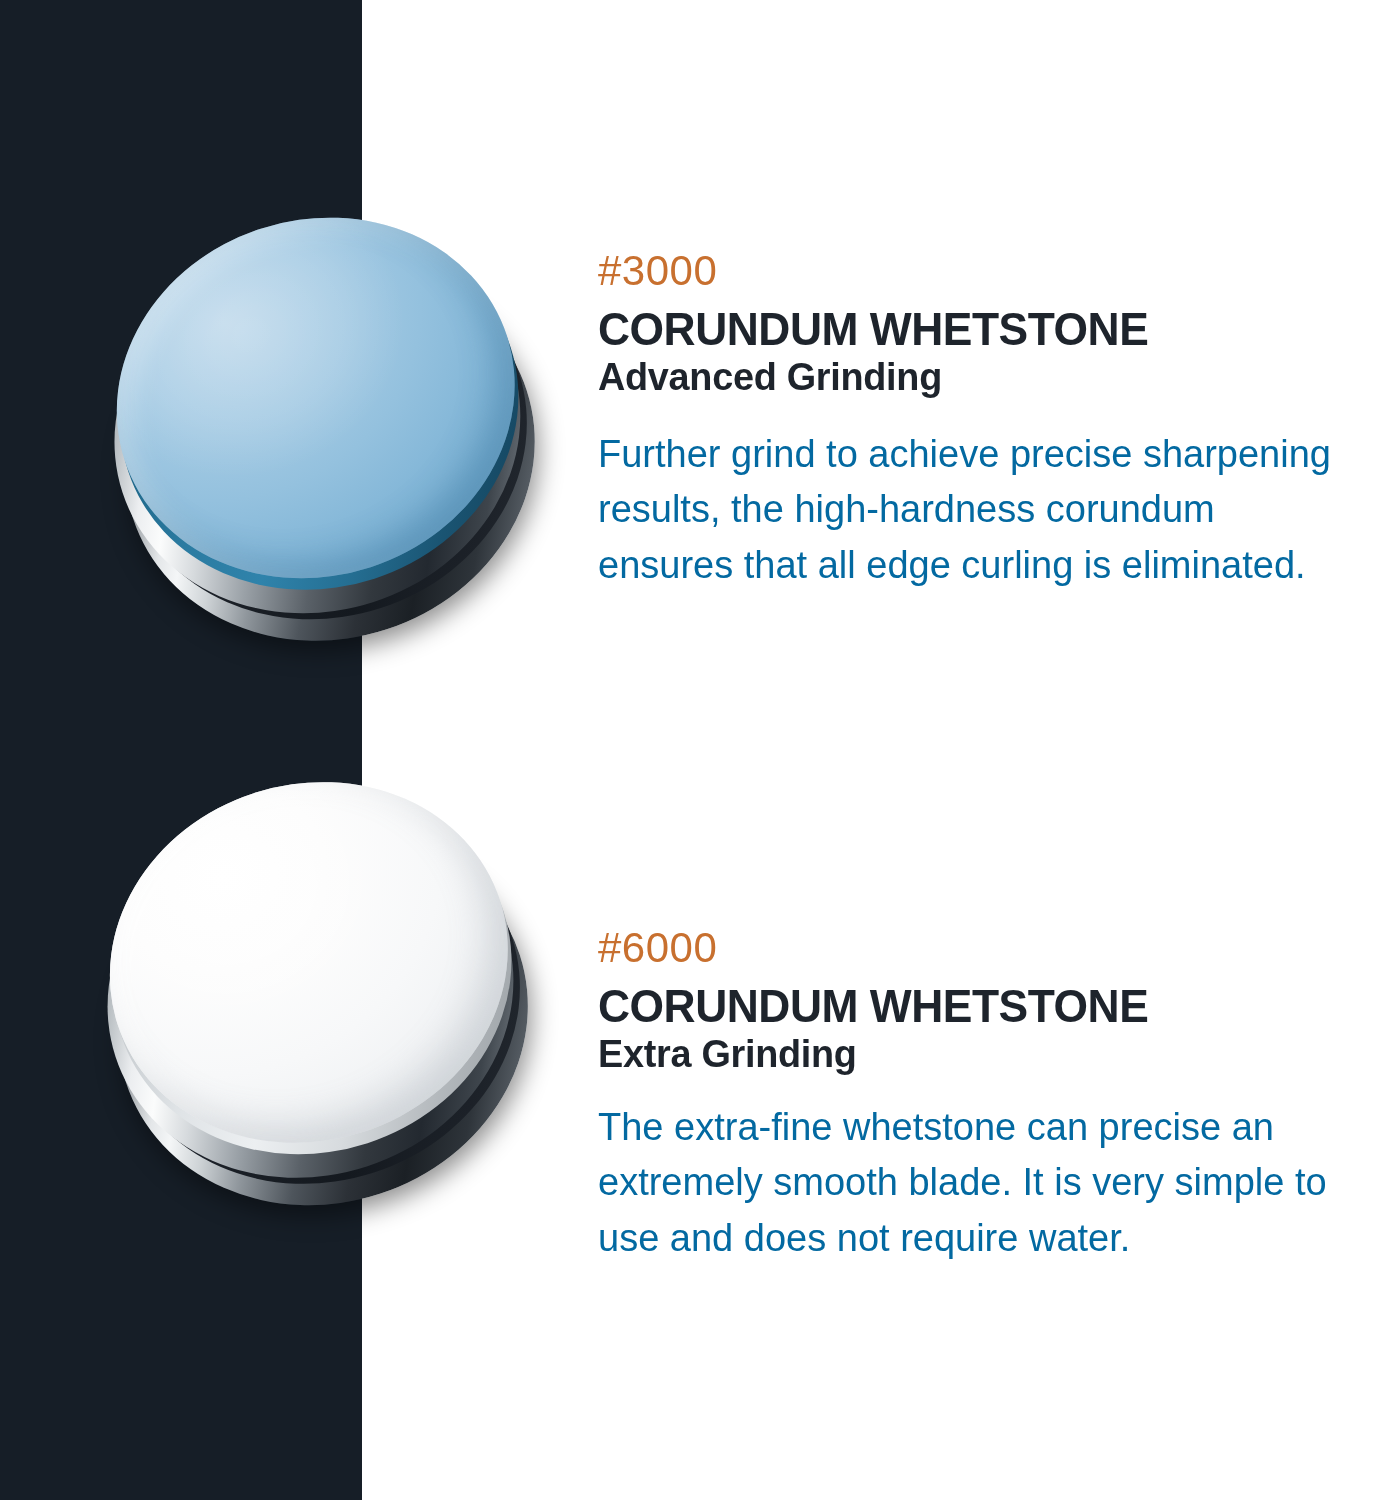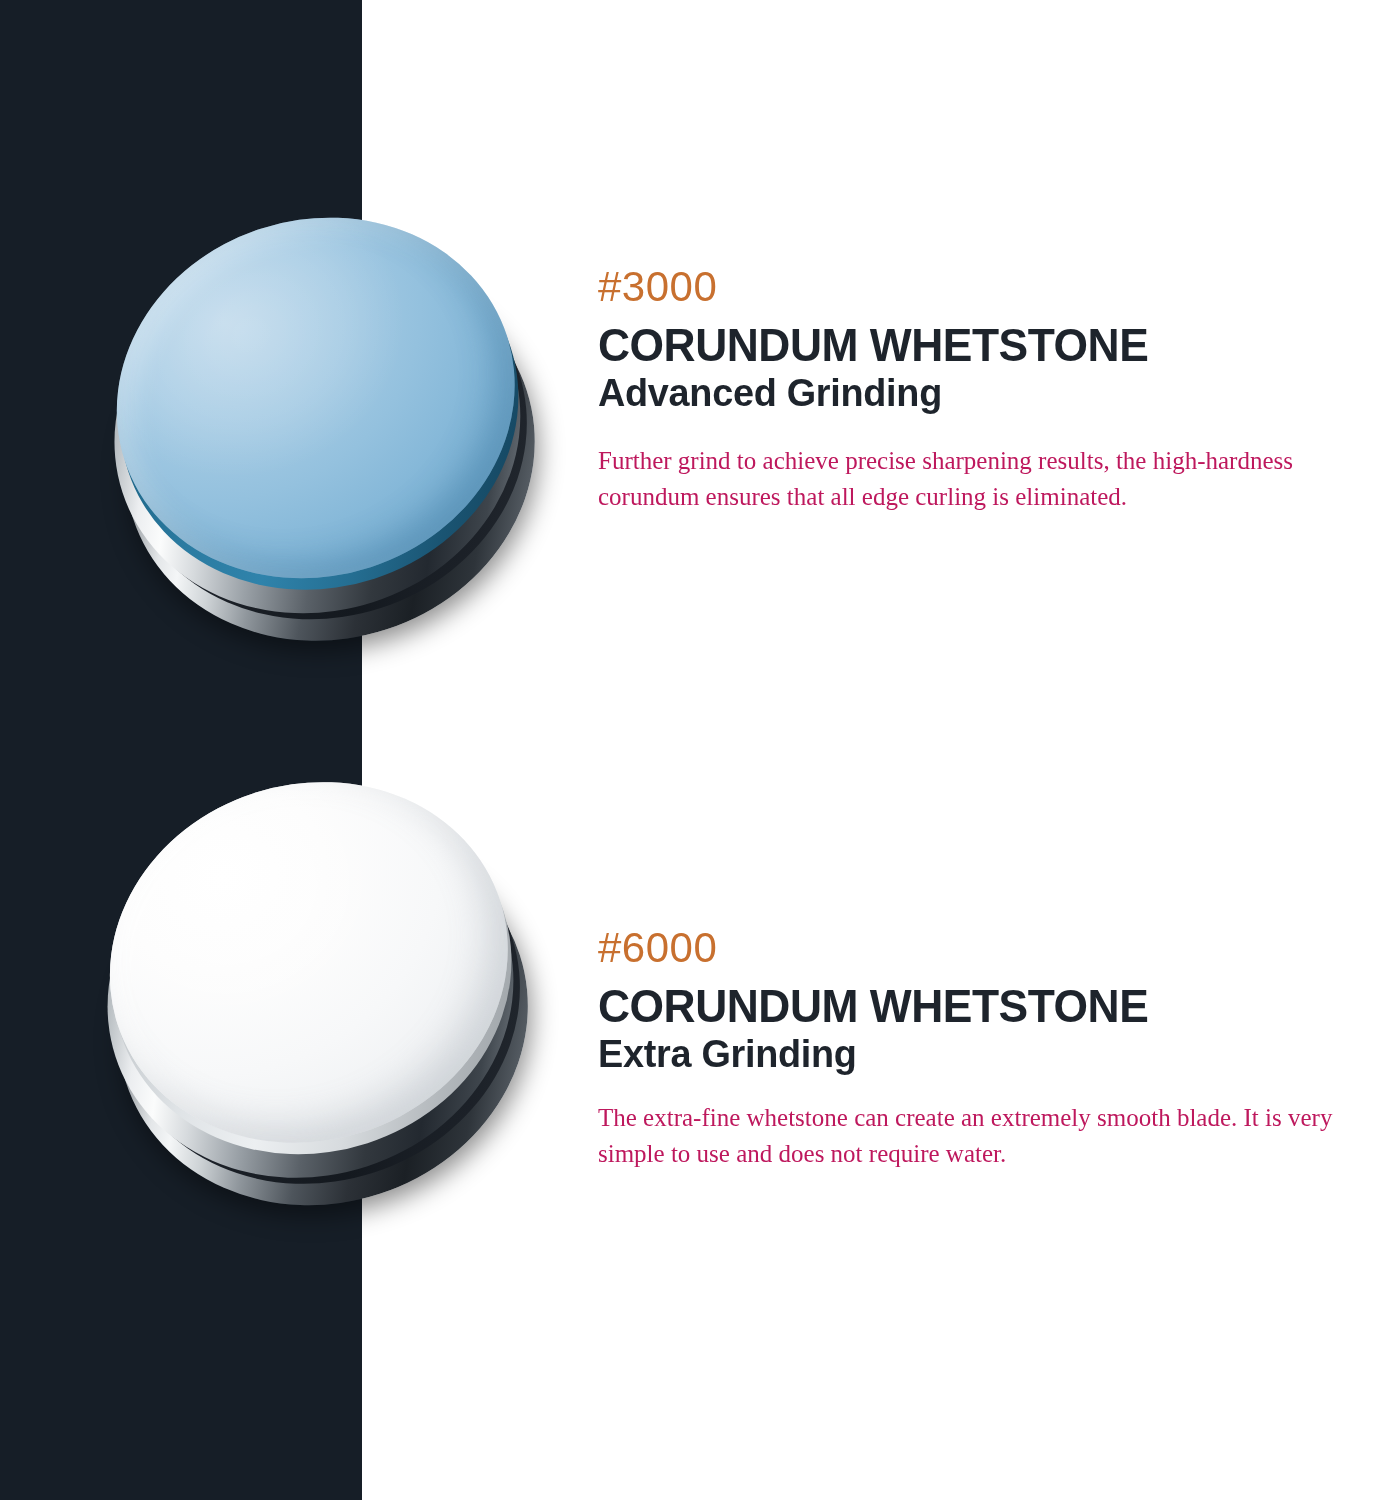--- a/index.html
+++ b/index.html
@@ -210,21 +210,21 @@
         rgba(255,255,255,0.18) 48%,
         rgba(255,255,255,0.00) 72%);
   }
 
   
   .text-block {
     position: absolute;
     left: 598px;
     width: 782px;
   }
-  .text-block.first  { top: 266px; }
+  .text-block.first  { top: 250px; }
   .text-block.second { top: 927px; }
 
   .grit {
     font-size: 42px;
     line-height: 1.0;
     font-weight: 400;
     letter-spacing: 0.5px;
     color: #c8702f;
     margin: 0 0 14px 0;
   }
@@ -246,27 +246,26 @@
     line-height: 1.12;
     font-weight: 700;
     letter-spacing: -0.3px;
     color: #1e242c;
     margin: 2px 0 0 0;
     transform: scaleX(0.97);
     transform-origin: left center;
   }
 
   .body-copy {
-    font-size: 25px;
+    font-size: 38px;
     line-height: 1.47;
     font-weight: 300;
-    color: #be185d;
+    color: #0369a1;
     margin: 28px 0 0 0;
     max-width: 740px;
-    font-family: Liberation Serif, serif;
   }
   .text-block.second .body-copy {
     margin-top: 24px;
     max-width: 760px;
   }
 </style>
 </head>
 <body>
 
 <div class="page">
@@ -297,16 +296,16 @@
     <p class="grit">#3000</p>
     <h1 class="title">CORUNDUM WHETSTONE</h1>
     <h2 class="subtitle">Advanced Grinding</h2>
     <p class="body-copy">Further grind to achieve precise sharpening results, the high-hardness corundum ensures that all edge curling is eliminated.</p>
   </div>
 
   <div class="text-block second">
     <p class="grit">#6000</p>
     <h1 class="title">CORUNDUM WHETSTONE</h1>
     <h2 class="subtitle">Extra Grinding</h2>
-    <p class="body-copy">The extra-fine whetstone can create an extremely smooth blade. It is very simple to use and does not require water.</p>
+    <p class="body-copy">The extra-fine whetstone can precise an extremely smooth blade. It is very simple to use and does not require water.</p>
   </div>
 
 </div>
 
 </body></html>

